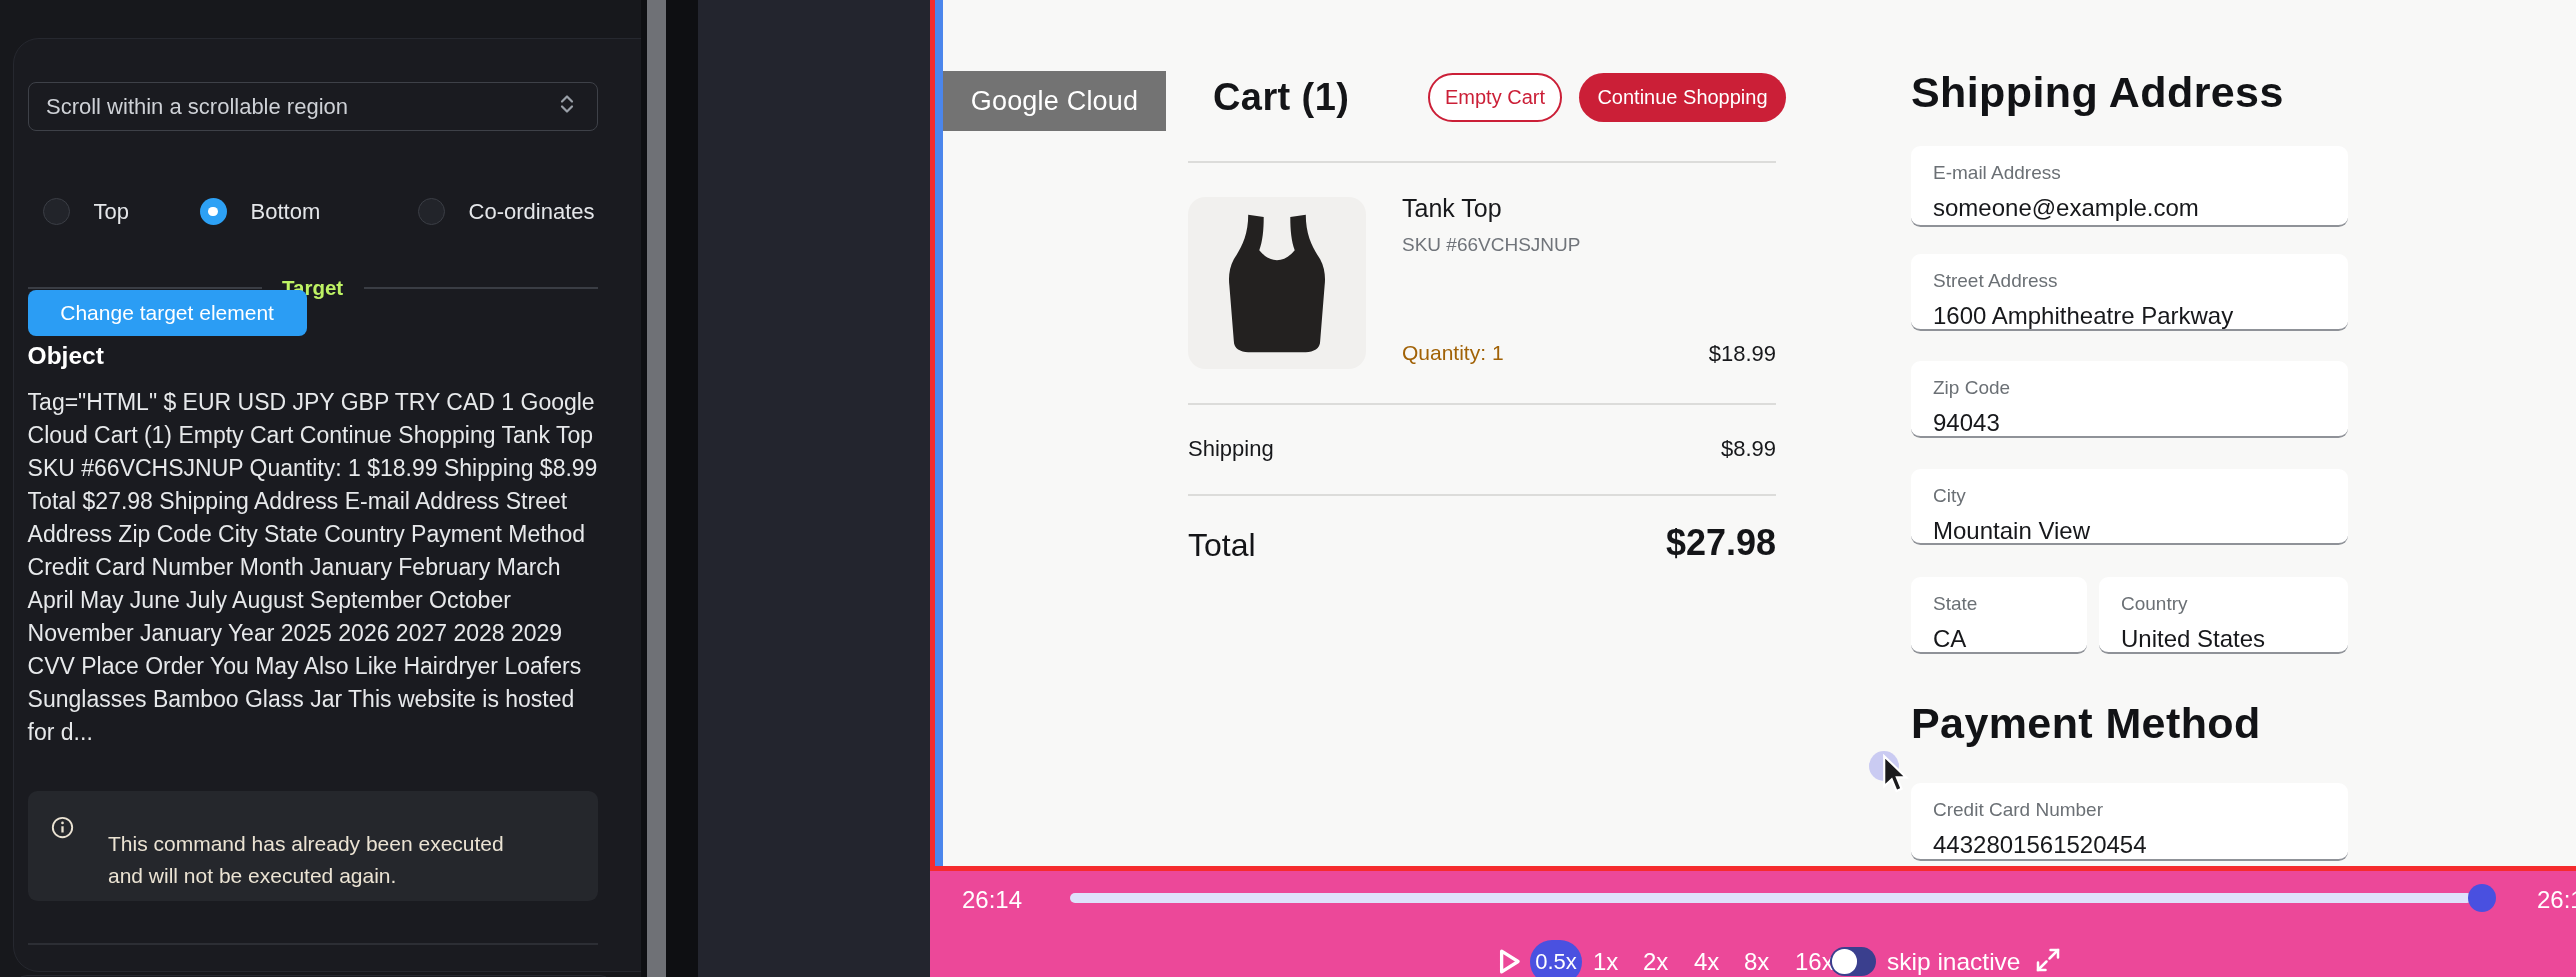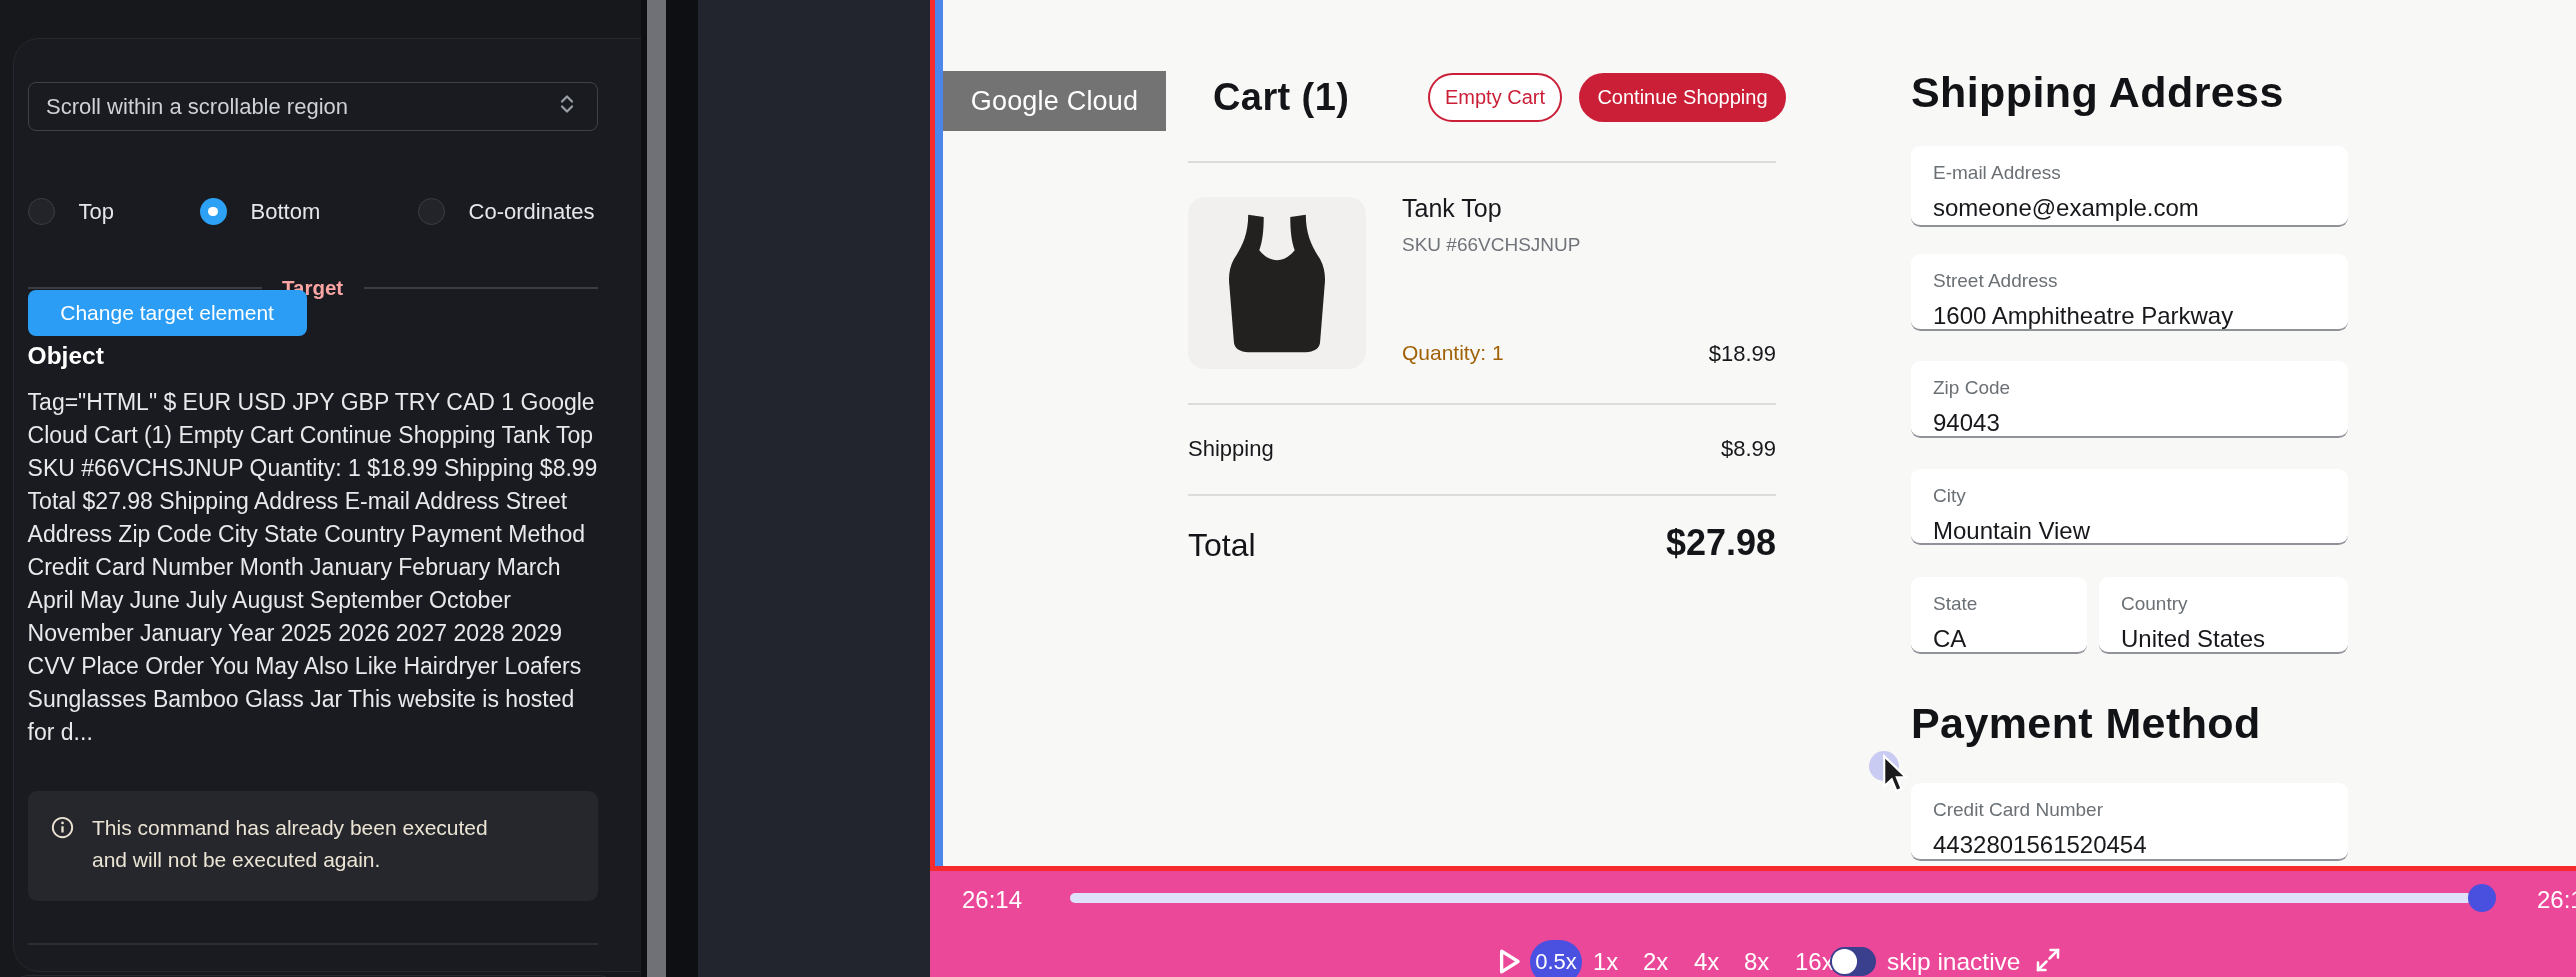--- a/index.html
+++ b/index.html
@@ -14,28 +14,28 @@
           border:1.6px solid #26282f;border-radius:14px;}
   .cmd-select{left:14px;top:43px;width:570px;height:49px;border:1.6px solid #3e4148;border-radius:8px;
               display:flex;align-items:center;padding:0 17.4px;color:#ced1d6;font-size:22px;cursor:pointer;}
   .cmd-select .chev{margin-left:auto;}
   .radio{position:absolute;top:159px;display:flex;align-items:center;gap:24px;color:#e4e6e9;font-size:22px;}
   .rb{width:27px;height:27px;border-radius:50%;background:#22242a;border:1.6px solid #3b3e45;box-sizing:border-box;}
   .rb.sel{background:#2da1f5;border:none;position:relative;}
   .rb.sel::after{content:"";position:absolute;left:8.7px;top:8.7px;width:9.5px;height:9.5px;border-radius:50%;background:#fff;}
   .tdiv{left:14px;top:237px;width:570px;display:flex;align-items:center;gap:20.5px;}
   .tdiv .ln{flex:1;height:1.6px;background:#3a3d44;}
-  .tdiv .tx{color:#fca5a5;font-size:20.5px;font-weight:700;}
+  .tdiv .tx{color:#bef264;font-size:20.5px;font-weight:700;}
   .change-btn{left:14px;top:251px;width:279px;height:46px;background:#2b9df4;border:none;border-radius:8px;
               color:#fff;font-size:21px;font-weight:500;font-family:"Liberation Sans",sans-serif;cursor:pointer;}
   .obj-h{left:14px;top:303px;color:#fff;font-size:24.5px;font-weight:700;}
   .obj-t{left:14px;top:347px;width:573px;color:#e7e9eb;font-size:23px;line-height:33px;}
   .notice{left:14px;top:752px;width:570px;height:110px;background:#25272c;border-radius:9.5px;
           display:flex;gap:17.4px;padding:20.5px 22px;color:#ebe3d3;}
-  .notice p{margin:0;font-size:21px;line-height:32px;width:426px;}
+  .notice p{margin:16px;font-size:21px;line-height:32px;width:426px;}
   .notice .ic{flex:0 0 auto;margin-top:3.2px;}
   .hr1{left:14px;top:904px;width:570px;height:1.6px;background:#2c2e34;}
 
   
   .scrollstrip{left:641px;top:0;width:57px;height:977px;background:#0e0f12;}
   .scrollthumb{position:absolute;left:6.3px;top:0;width:19px;height:977px;background:#6f7176;}
   .player{left:698px;top:0;width:1878px;height:977px;background:#23252e;}
 
   
   .screen{left:943px;top:0;width:1633px;height:868px;background:#f8f8f7;overflow:hidden;}
@@ -95,21 +95,21 @@
     <div class="abs cmd-select">
       <span>Scroll within a scrollable region</span>
       <span class="chev">
         <svg width="24" height="24" viewBox="0 0 24 24" fill="none" stroke="#9aa0a8" stroke-width="2.2" stroke-linecap="round" stroke-linejoin="round">
           <path d="M7 9.5 L12 4.5 L17 9.5"></path>
             <path d="M7 14.5 L12 19.5 L17 14.5"></path>
         </svg>
       </span>
     </div>
 
-    <div class="radio" style="left:14px">
+    <div class="radio" style="left:29px">
       <span class="rb"></span>
       <span>Top</span>
     </div>
     <div class="radio" style="left:186px">
       <span class="rb sel"></span>
       <span>Bottom</span>
     </div>
     <div class="radio" style="left:404px">
       <span class="rb"></span>
       <span>Co-ordinates</span>

